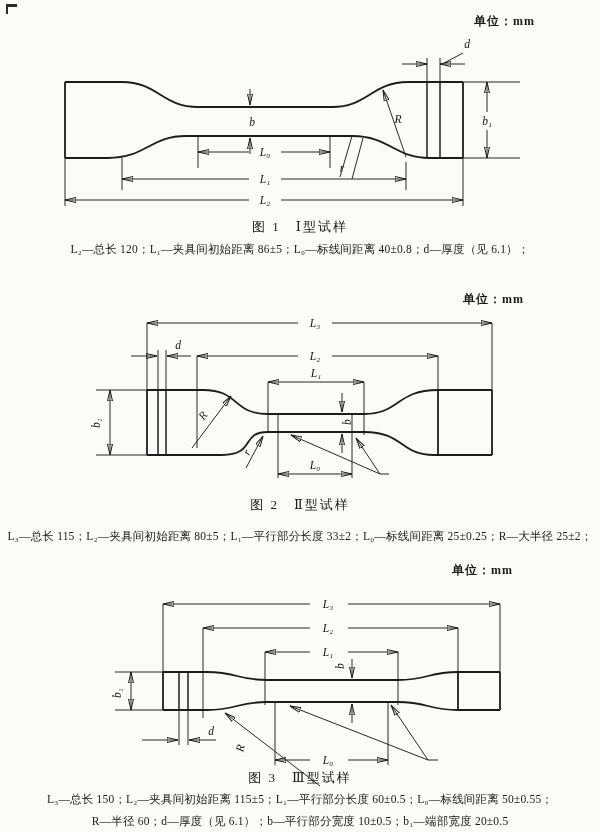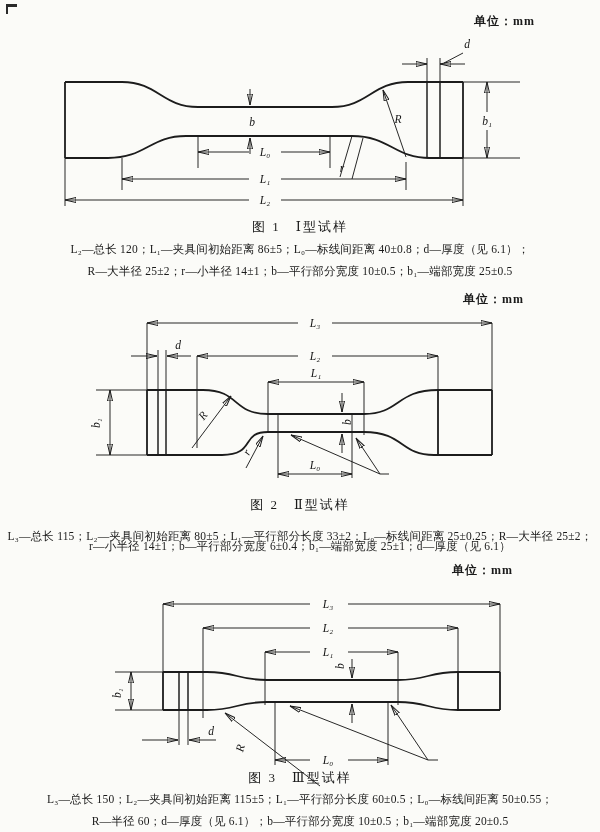--- a/index.html
+++ b/index.html
@@ -91,21 +91,20 @@
     <g>
       <path class="tn" d="M65 158 V206 M463 158 V206"></path>
       <line class="tn" x1="249" y1="200" x2="65" y2="200" marker-end="url(#ah1)"></line>
       <line class="tn" x1="281" y1="200" x2="463" y2="200" marker-end="url(#ah1)"></line>
       <text class="dim" x="265" y="204">L₂</text>
     </g>
   </svg>
 
   <div class="cap t" style="top:218px">图 1　Ⅰ型试样</div>
   <div class="cap" style="top:242px">L₂—总长 120；L₁—夹具间初始距离 86±5；L₀—标线间距离 40±0.8；d—厚度（见 6.1）；</div>
-  <div class="cap" style="top:264px">R—大半径 25±2；r—小半径 14±1；b—平行部分宽度 10±0.5；b₁—端部宽度 25±0.5</div>
 
   <div class="unit" style="left:463px;top:291px">单位：mm</div>
 
   <svg style="top:290px" width="600" height="205">
     <defs>
       <marker id="ah2" refX="11" refY="3" markerWidth="12" markerHeight="7" orient="auto-start-reverse" markerUnits="userSpaceOnUse">
         <path d="M0 0.5 L11 3 L0 5.5 z" fill="#1c1c1c" stroke="none"></path>
       </marker>
       <pattern id="hp2" width="5" height="5" patternUnits="userSpaceOnUse" patternTransform="rotate(-45)">
         <line x1="0" y1="0" x2="0" y2="5" stroke="#222" stroke-width="1.1"></line>
@@ -176,21 +175,20 @@
 
     <g>
       <line class="tn" x1="380" y1="184" x2="291" y2="145" marker-end="url(#ah2)"></line>
       <line class="tn" x1="380" y1="184" x2="356" y2="148" marker-end="url(#ah2)"></line>
       <line class="tn" x1="380" y1="184" x2="389" y2="184"></line>
     </g>
   </svg>
 
   <div class="cap t" style="top:496px">图 2　Ⅱ型试样</div>
   <div class="cap" style="top:529px">L₃—总长 115；L₂—夹具间初始距离 80±5；L₁—平行部分长度 33±2；L₀—标线间距离 25±0.25；R—大半径 25±2；</div>
-  <div class="cap" style="top:539px">r—小半径 14±1；b—平行部分宽度 6±0.4；b₁—端部宽度 25±1；d—厚度（见 6.1）</div>
 
   <div class="unit" style="left:452px;top:562px">单位：mm</div>
 
   <svg style="top:565px" width="600" height="225">
     <defs>
       <marker id="ah3" refX="11" refY="3" markerWidth="12" markerHeight="7" orient="auto-start-reverse" markerUnits="userSpaceOnUse">
         <path d="M0 0.5 L11 3 L0 5.5 z" fill="#1c1c1c" stroke="none"></path>
       </marker>
       <pattern id="hp3" width="5" height="5" patternUnits="userSpaceOnUse" patternTransform="rotate(-45)">
         <line x1="0" y1="0" x2="0" y2="5" stroke="#222" stroke-width="1.1"></line>

